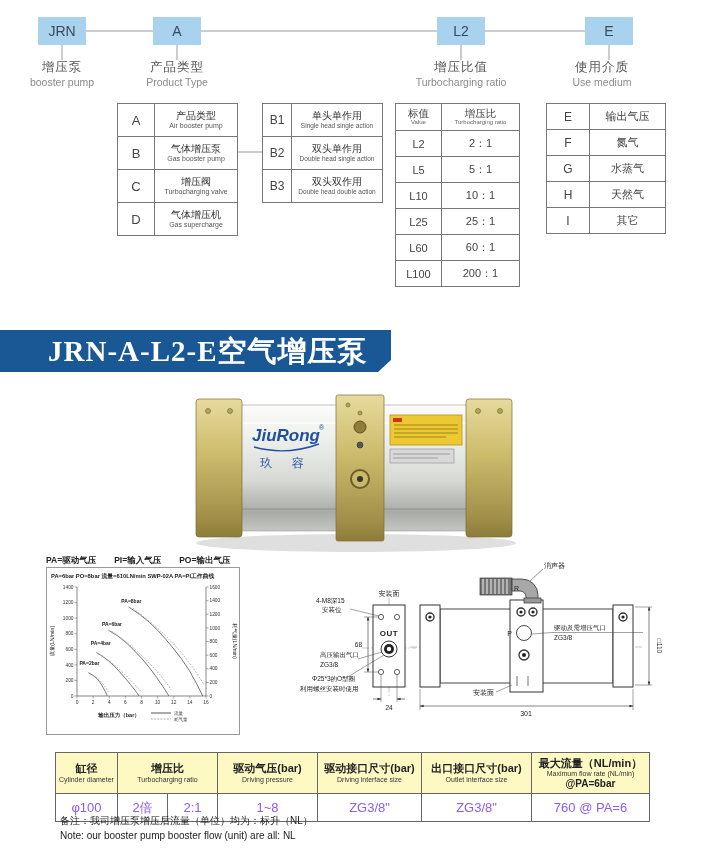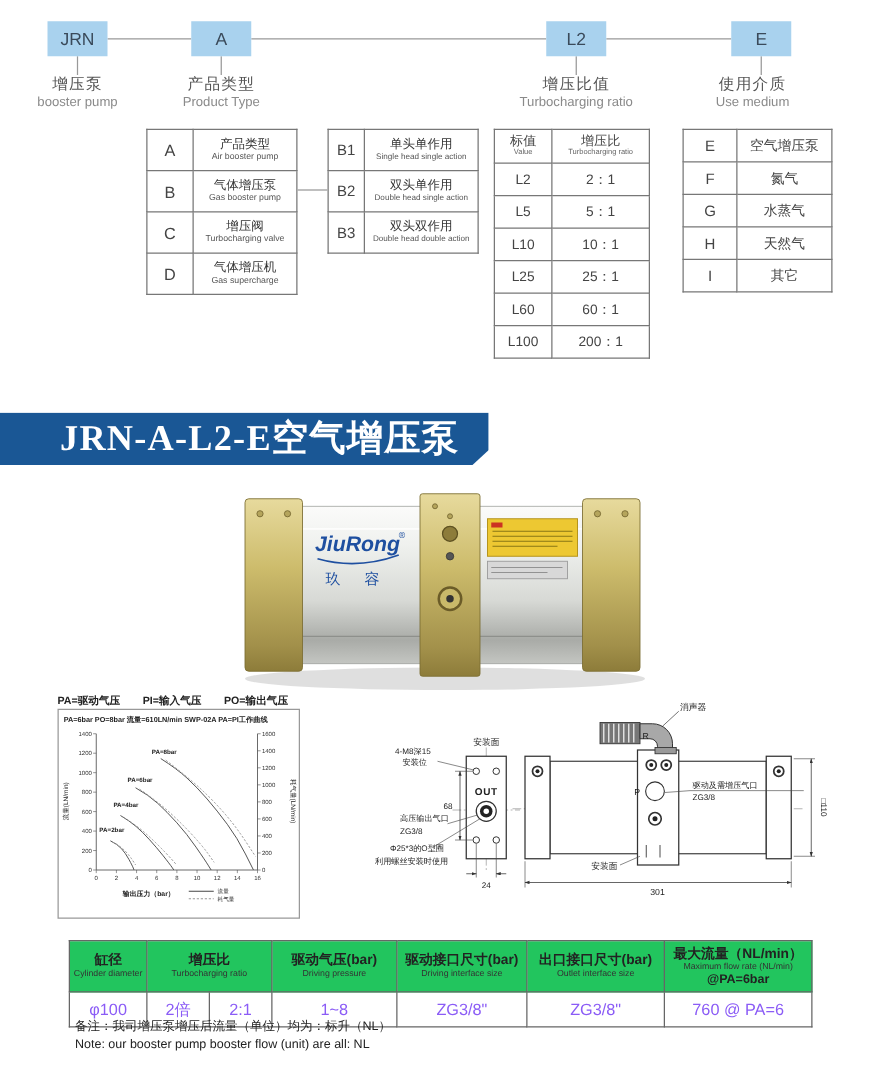--- a/index.html
+++ b/index.html
@@ -38,21 +38,21 @@
   .title-bar{position:absolute;left:0;top:330px;width:391px;height:42px;background:#1a5795;
     clip-path:polygon(0 0,100% 0,100% calc(100% - 12px),calc(100% - 13px) 100%,0 100%);
     color:#fff;font-family:"Liberation Serif","DejaVu Serif",serif;font-weight:bold;
     font-size:29px;line-height:42px;padding-left:48px;box-sizing:border-box;letter-spacing:1px;}
   
   .pa-legend{position:absolute;left:46px;top:555px;font-size:8.5px;font-weight:bold;color:#222;display:flex;gap:18px;}
   .chart-box{position:absolute;left:46px;top:567px;width:194px;height:168px;border:1px solid #999;box-sizing:border-box;background:#fff;}
   
   table.spec{position:absolute;left:55px;top:752px;border-collapse:collapse;table-layout:fixed;}
   table.spec td{border:1px solid #666;text-align:center;vertical-align:middle;padding:0;}
-  table.spec tr.hd td{background:#22c55e;height:40px;}
+  table.spec tr.hd td{background:#fef9c3;height:40px;}
   table.spec tr.dt td{height:27px;font-size:13px;color:#8b5cf6;}
   .h-cn{font-size:11px;font-weight:bold;color:#222;display:block;line-height:1.2;}
   .h-en{font-size:7px;color:#333;display:block;line-height:1.15;}
   .h-en2{font-size:10px;font-weight:bold;color:#222;display:block;line-height:1.15;}
   .note{position:absolute;left:60px;font-size:10px;color:#222;}
 </style>
 </head>
 <body>
 
 <svg class="lines" width="705" height="320" viewBox="0 0 705 320">
@@ -200,21 +200,21 @@
         <td>200：1</td>
       </tr>
     </tbody>
 </table>
 
 <table class="mt" id="t-med">
   <tbody>
 
       <tr>
         <td class="code">E</td>
-        <td>空气增压泵</td>
+        <td>输出气压</td>
       </tr>
 
       <tr>
         <td class="code">F</td>
         <td>氮气</td>
       </tr>
 
       <tr>
         <td class="code">G</td>
         <td>水蒸气</td>

